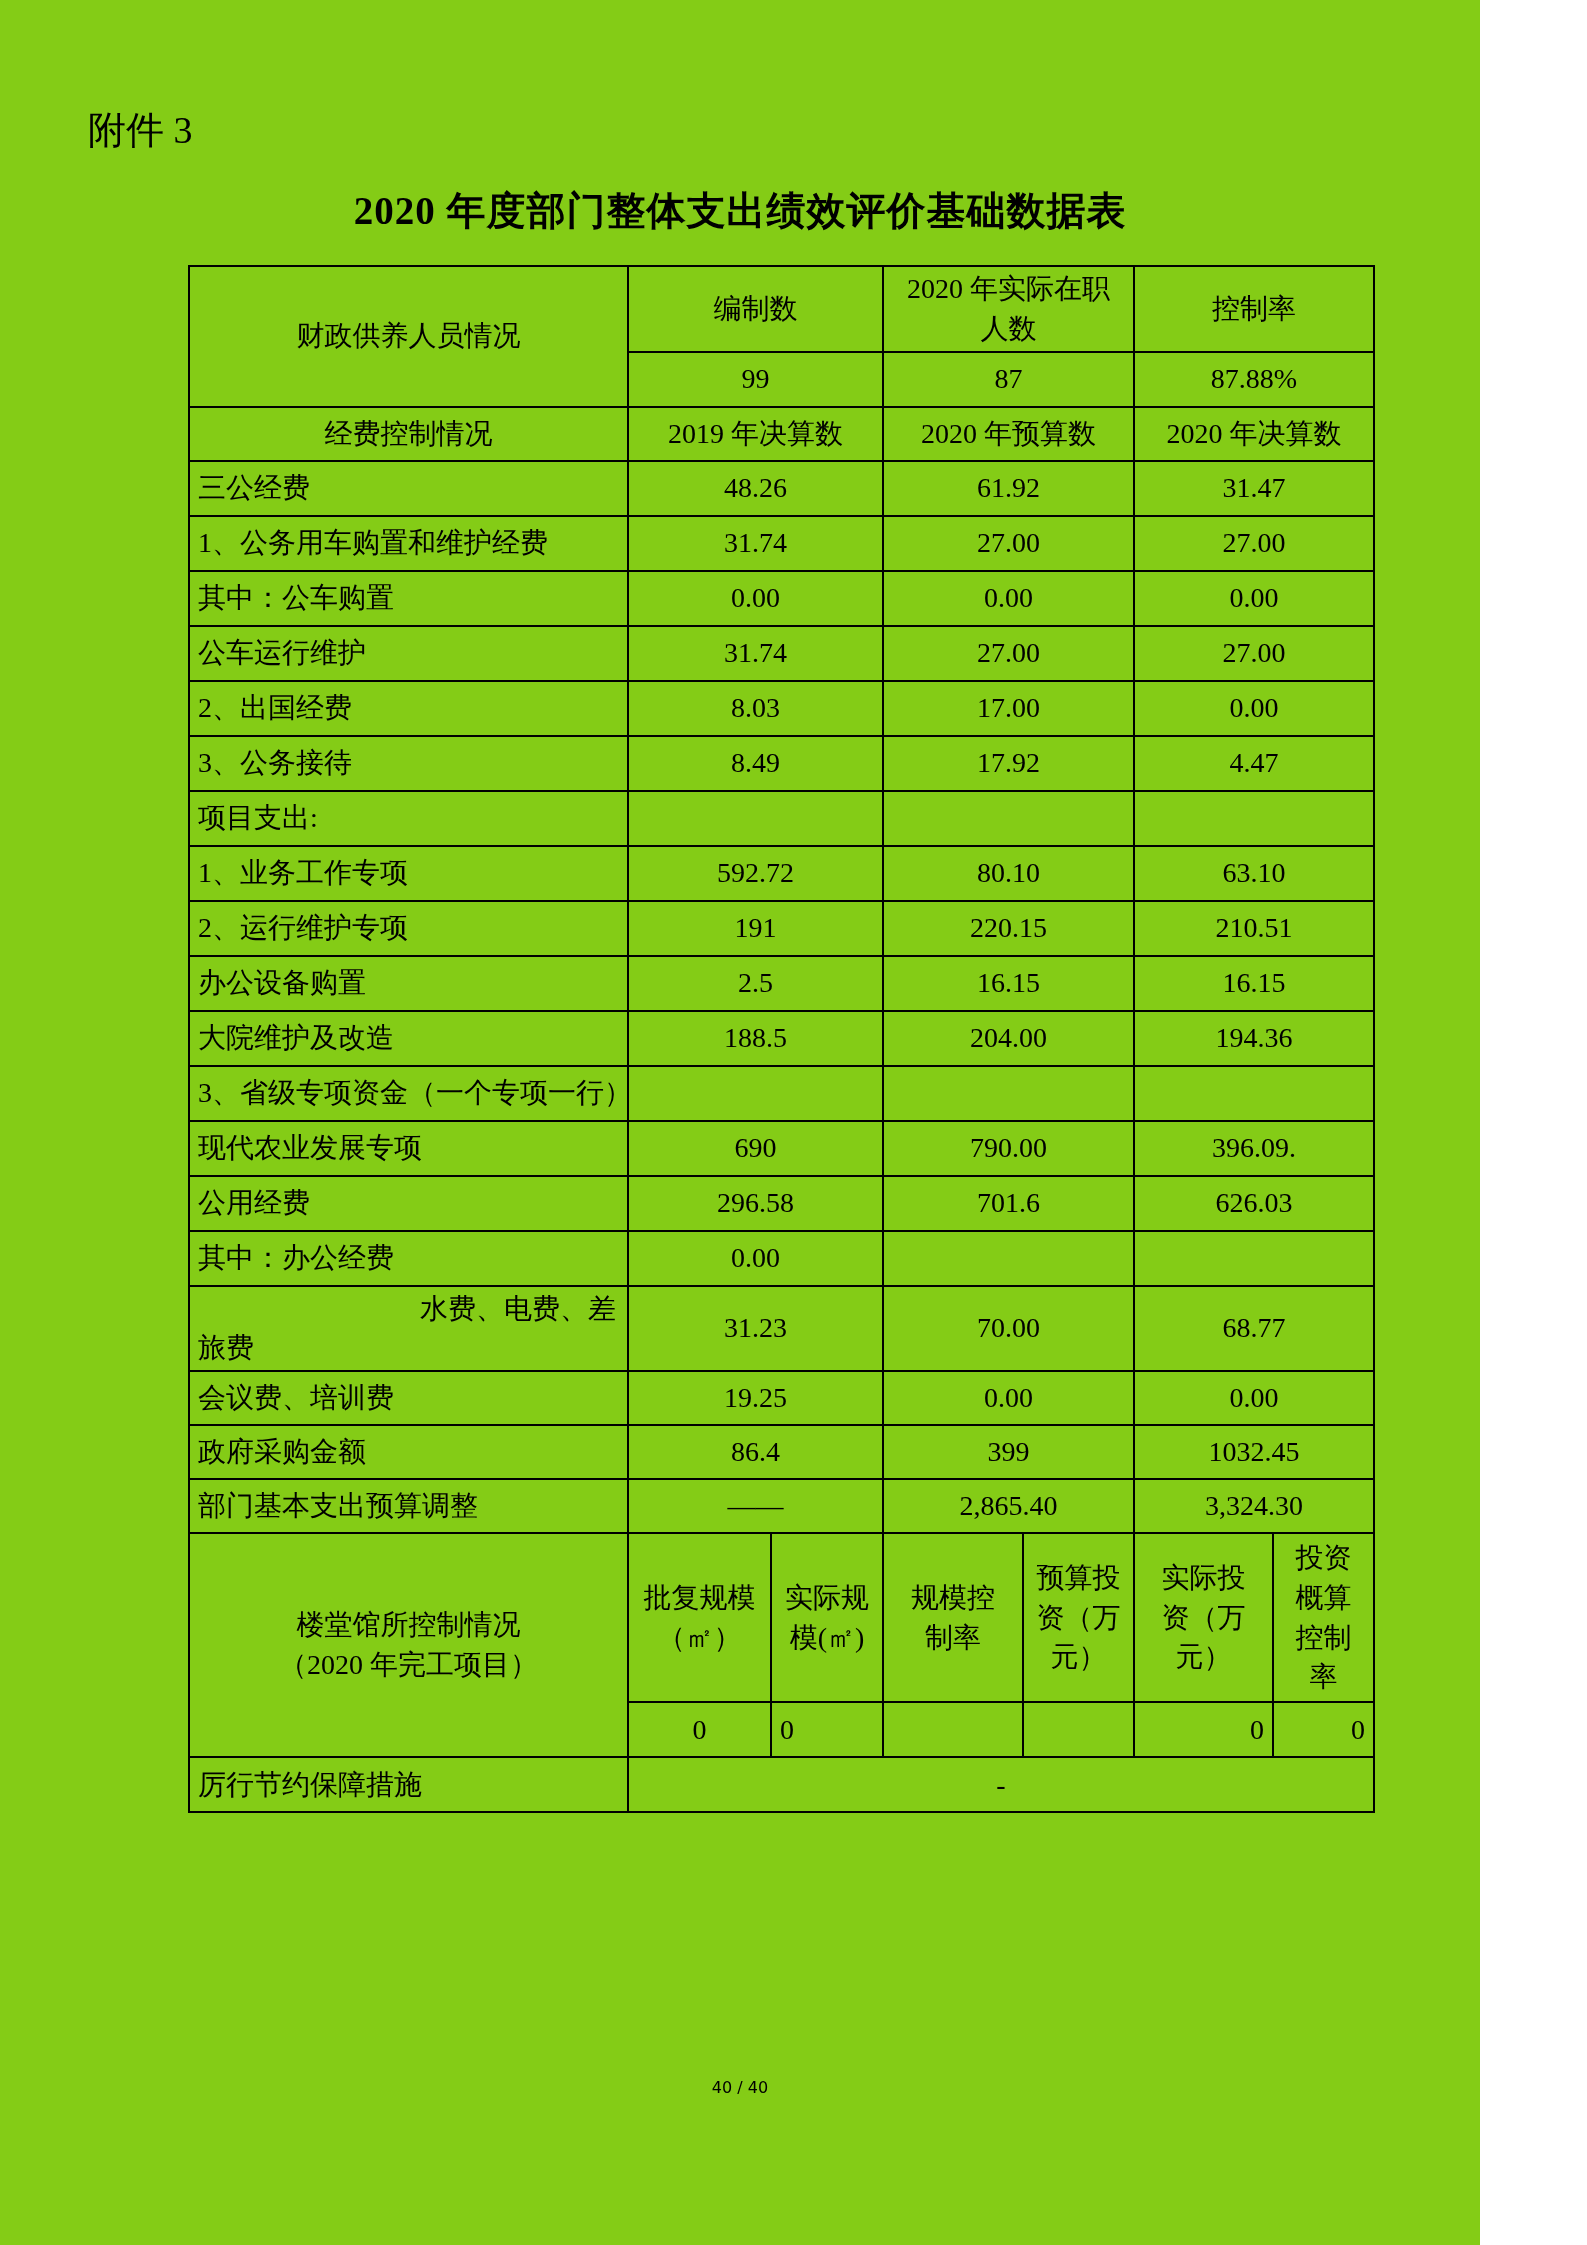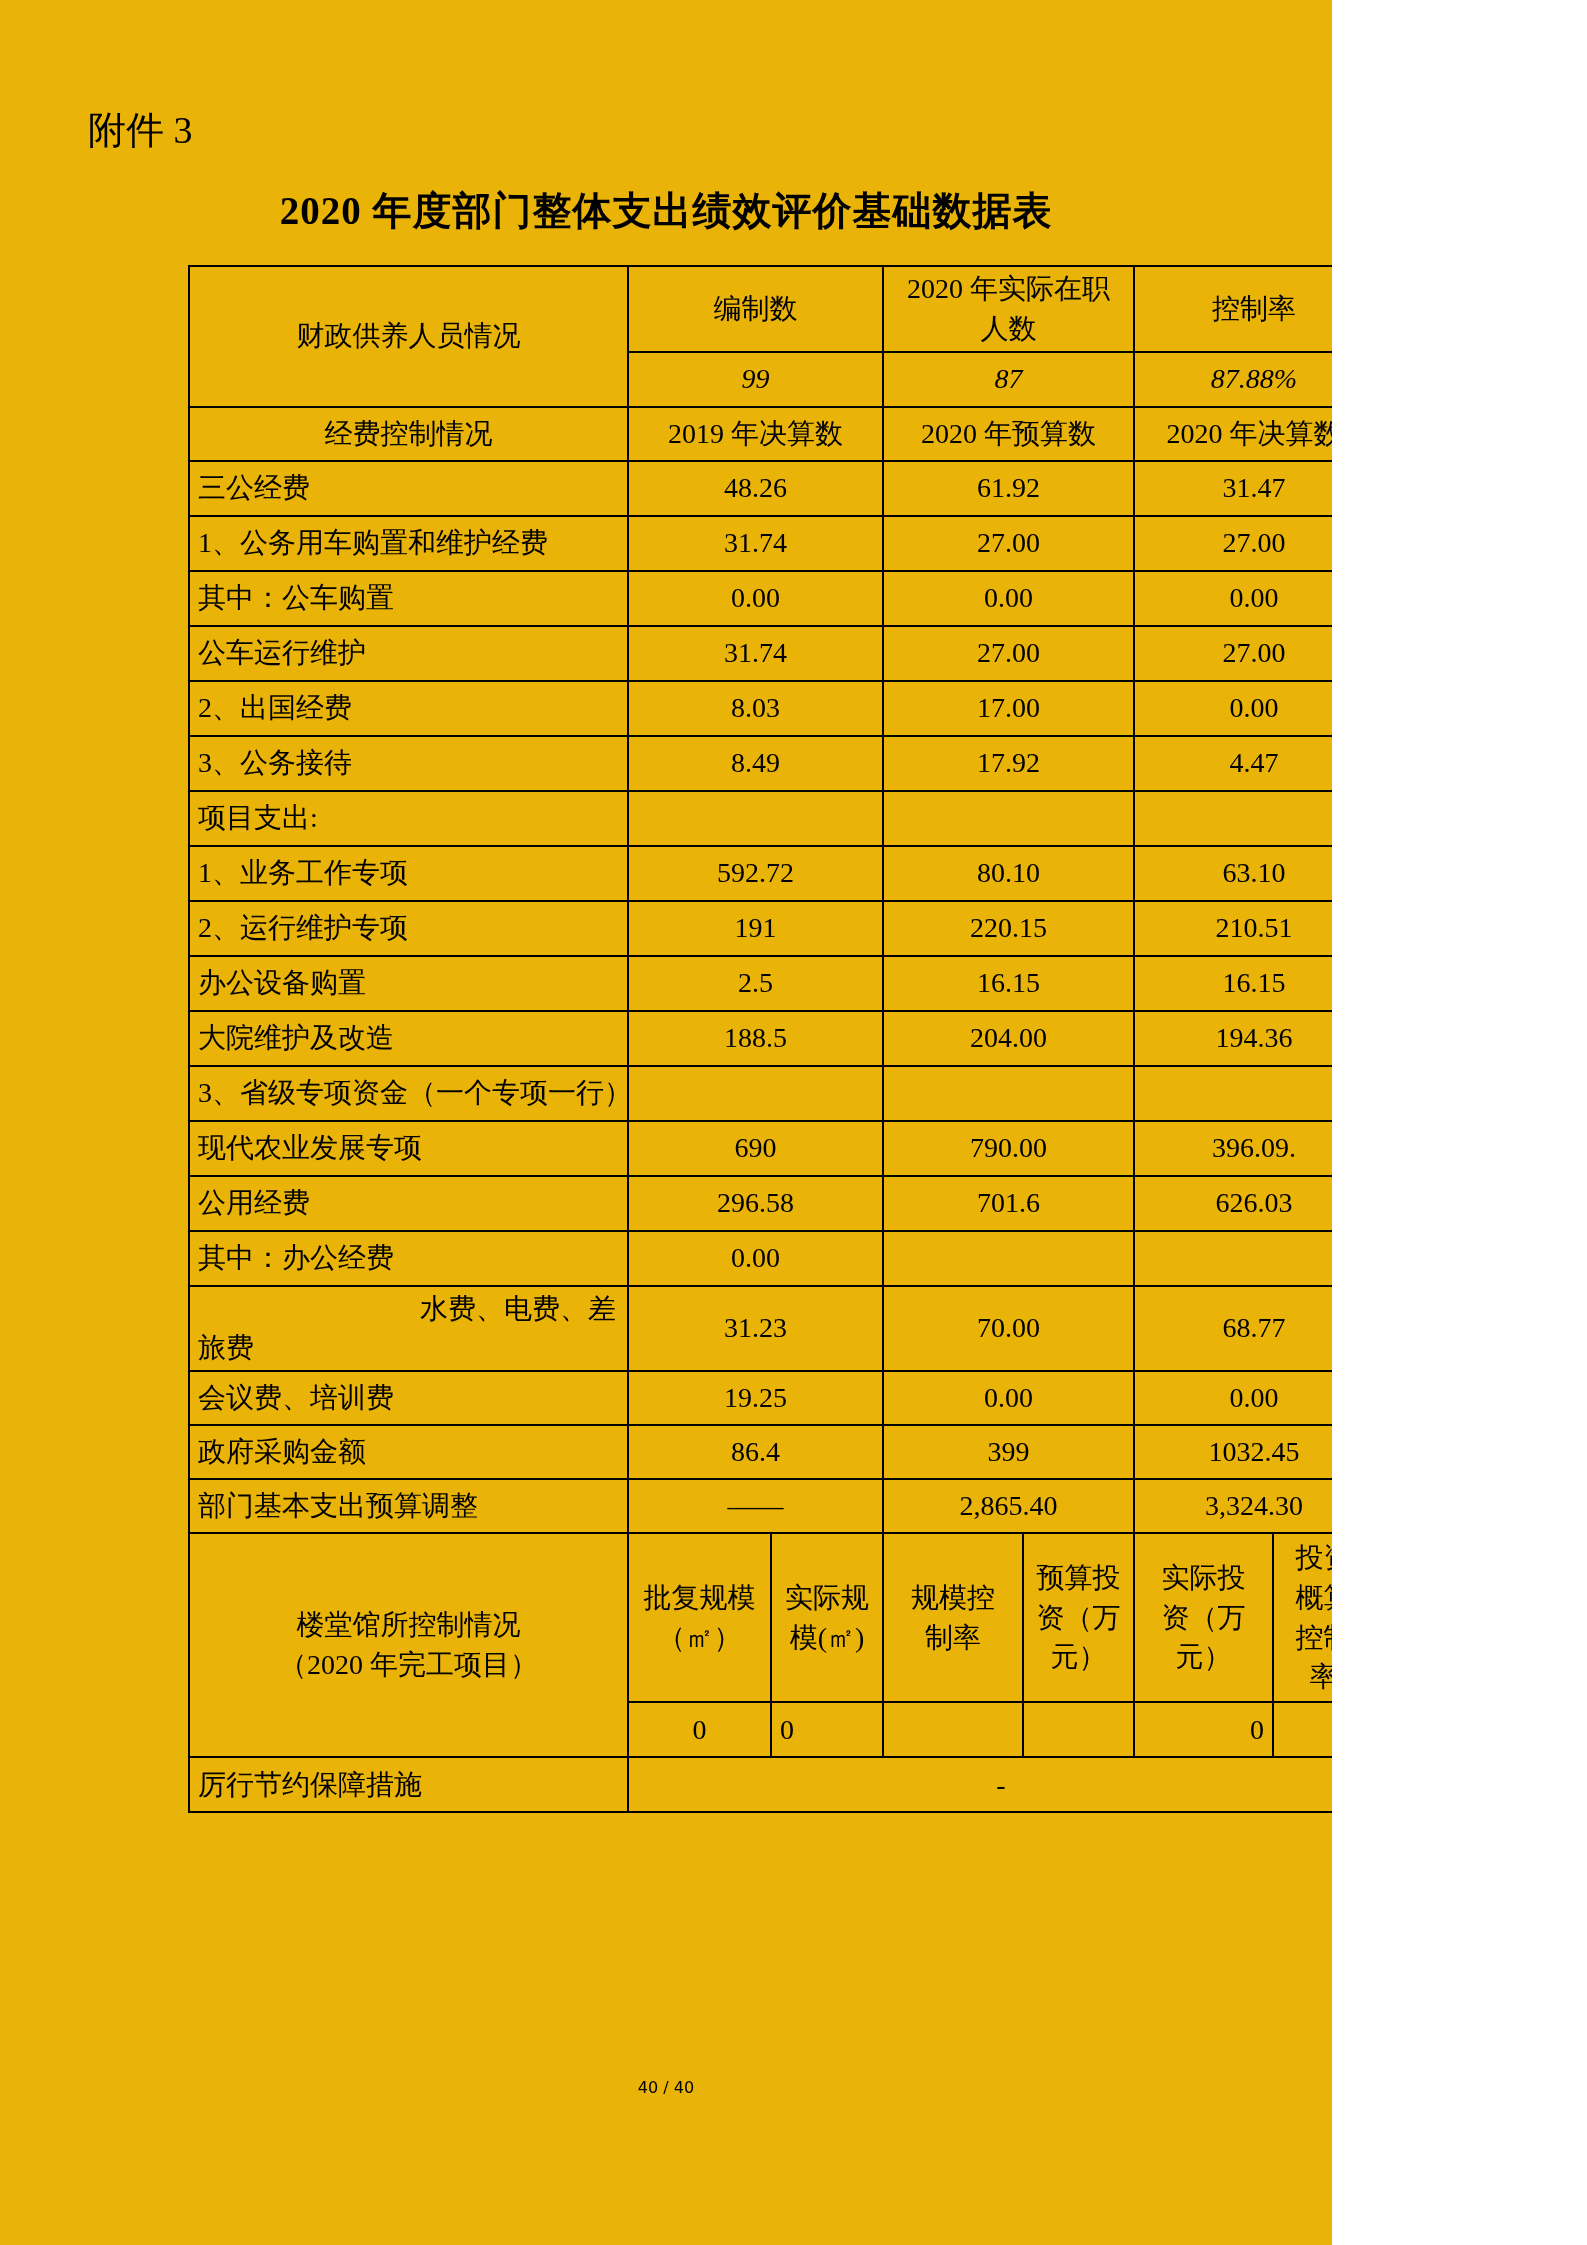--- a/index.html
+++ b/index.html
@@ -1,19 +1,19 @@
 <!DOCTYPE html>
 <html><head>
 <meta charset="utf-8">
 <style>
   html,body { margin:0; padding:0; background:#ffffff; }
   .page {
     position:relative;
-    width:1332px; height:2245px;
-    background:#eab308;
+    width:1480px; height:2245px;
+    background:#84cc16;
     color:#000000;
     font-family:"Liberation Serif","DejaVu Serif",serif;
     overflow:hidden;
   }
   .attachment {
     position:absolute; left:88px; top:110px;
     font-size:38px; line-height:1.1;
   }
   .title {
     position:absolute; left:0; top:184px; width:100%;
@@ -30,21 +30,21 @@
     border:2px solid #000;
     padding:2px 8px;
     vertical-align:middle;
     line-height:1.42;
     overflow:hidden;
   }
   
   col.c-lab{width:439px;} col.c1{width:143px;} col.c2{width:112px;}
   col.c3{width:140px;} col.c4{width:111px;} col.c5{width:139px;} col.c6{width:101px;}
   
-  tr.rh-head{height:84px;} tr.rh-vals{height:55px;font-style:italic;} tr.rh-fee{height:54px;}
+  tr.rh-head{height:84px;} tr.rh-vals{height:55px;} tr.rh-fee{height:54px;}
   tr.rh-std{height:55px;} tr.rh-water{height:85px;} tr.rh-54{height:54px;}
   tr.rh-bhead{height:169px;} tr.rh-bvals{height:55px;} tr.rh-save{height:55px;margin-left:40px;}
   
   .ctr { text-align:center; }
   .num { text-align:center; padding:2px 4px; }
   .lab { text-align:left; padding-left:10px; }
   .i70 { padding-left:70px; }
   .i103{ padding-left:103px; }
   .i112{ padding-left:112px; }
   .i120{ padding-left:120px;margin-left:11px; }

